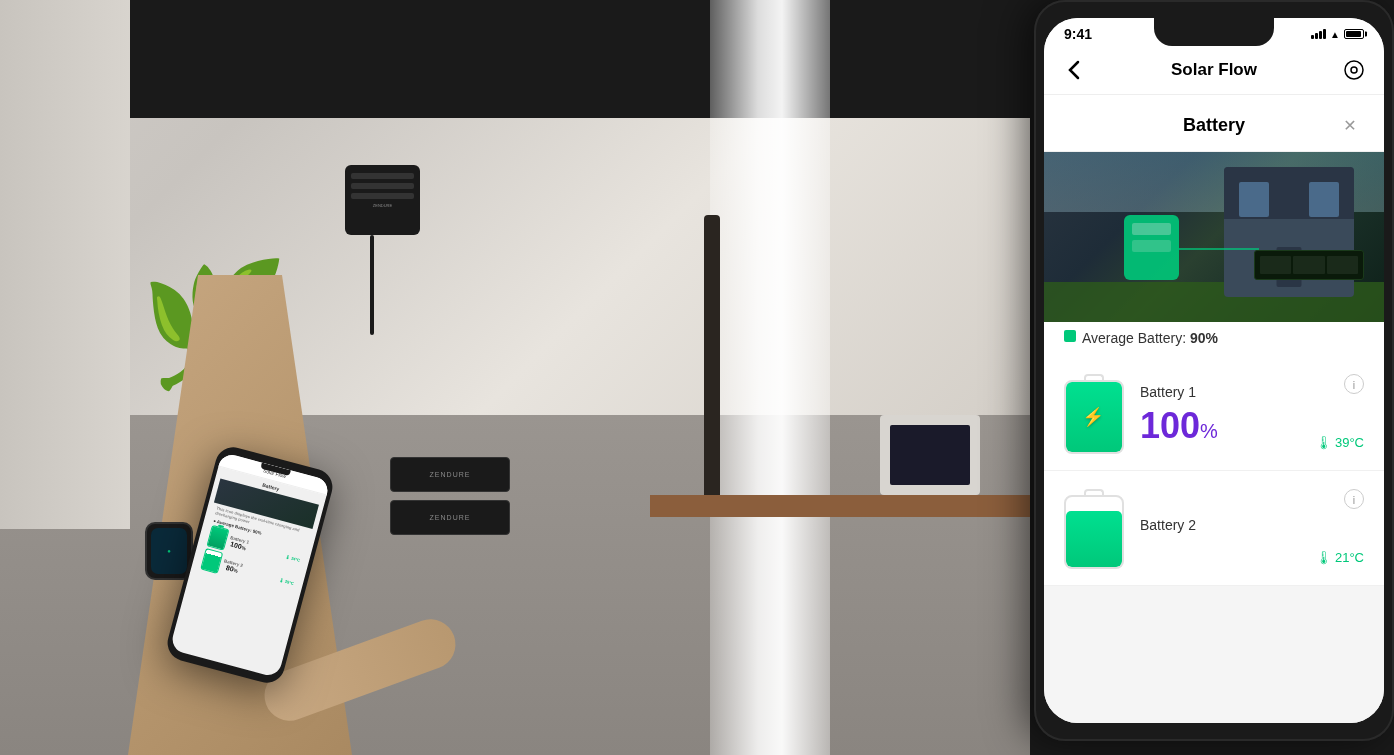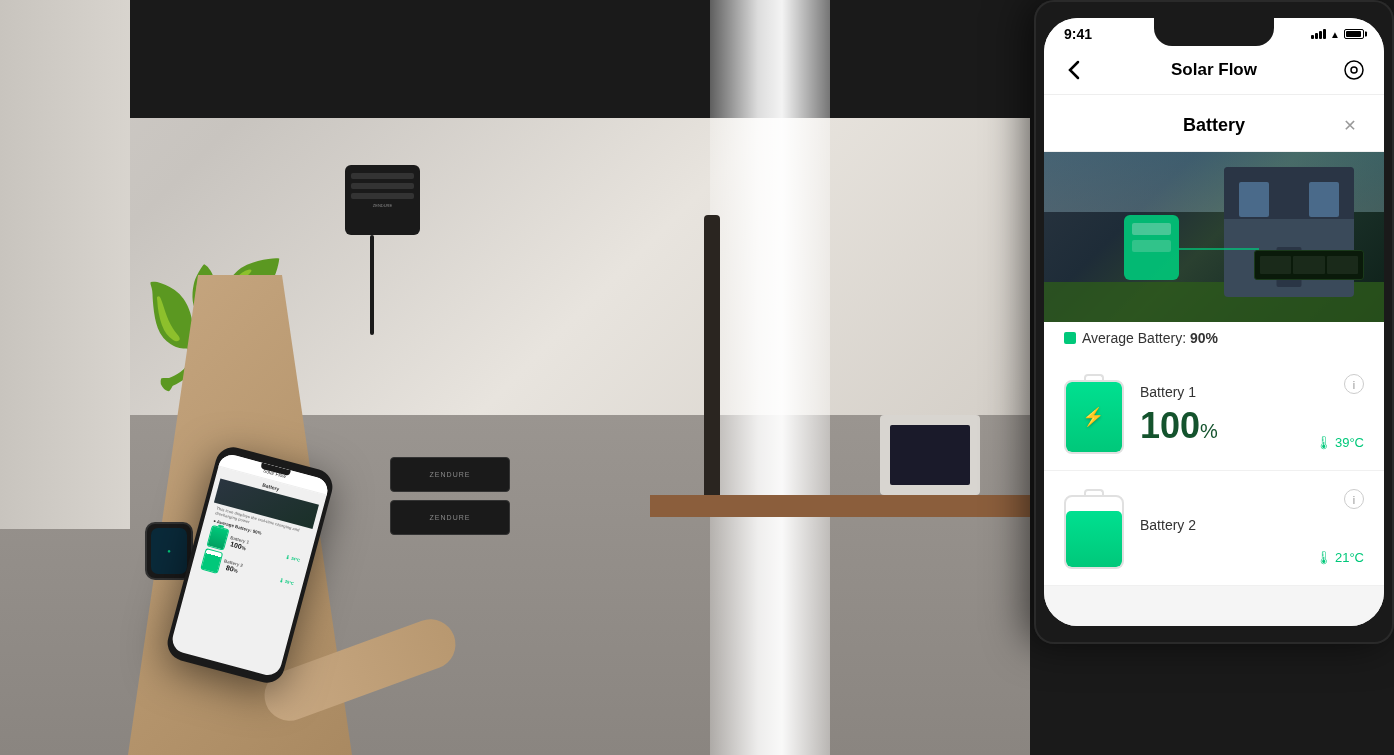--- a/index.html
+++ b/index.html
@@ -156,23 +156,23 @@
       background: #00c87a;
       border-radius: 1px;
     }
 
     
     .main-phone {
       position: absolute;
       top: 0;
       right: 0;
       width: 360px;
-      height: 644px;
+      height: 741px;
       background: #1a1a1a;
-      border-radius: 20px;
+      border-radius: 31px;
       box-shadow: -8px 0 40px rgba(0,0,0,0.6), inset 0 0 0 2px #2a2a2a;
       overflow: hidden;
       z-index: 20;
     }
 
     .main-phone-screen {
       position: absolute;
       top: 18px;
       left: 10px;
       right: 10px;
@@ -370,21 +370,21 @@
     .modal-description {
       padding: 14px 20px;
       font-size: 13px;
       color: #666;
       line-height: 1.5;
     }
 
     .average-battery {
       padding: 8px 20px 12px;
       display: flex;
-      align-items: center;
+      align-items: flex-start;
       gap: 6px;
     }
 
     .avg-indicator {
       width: 12px;
       height: 12px;
       background: #00c87a;
       border-radius: 2px;
       flex-shrink: 0;
     }
@@ -466,21 +466,21 @@
     .battery-name {
       font-size: 14px;
       font-weight: 500;
       color: #333;
       margin-bottom: 8px;
     }
 
     .battery-percentage {
       font-size: 36px;
       font-weight: 700;
-      color: #14532d;
+      color: #6d28d9;
       line-height: 1;
     }
 
     .battery-pct-sign {
       font-size: 20px;
       font-weight: 400;
     }
 
     .battery-temp {
       position: absolute;

